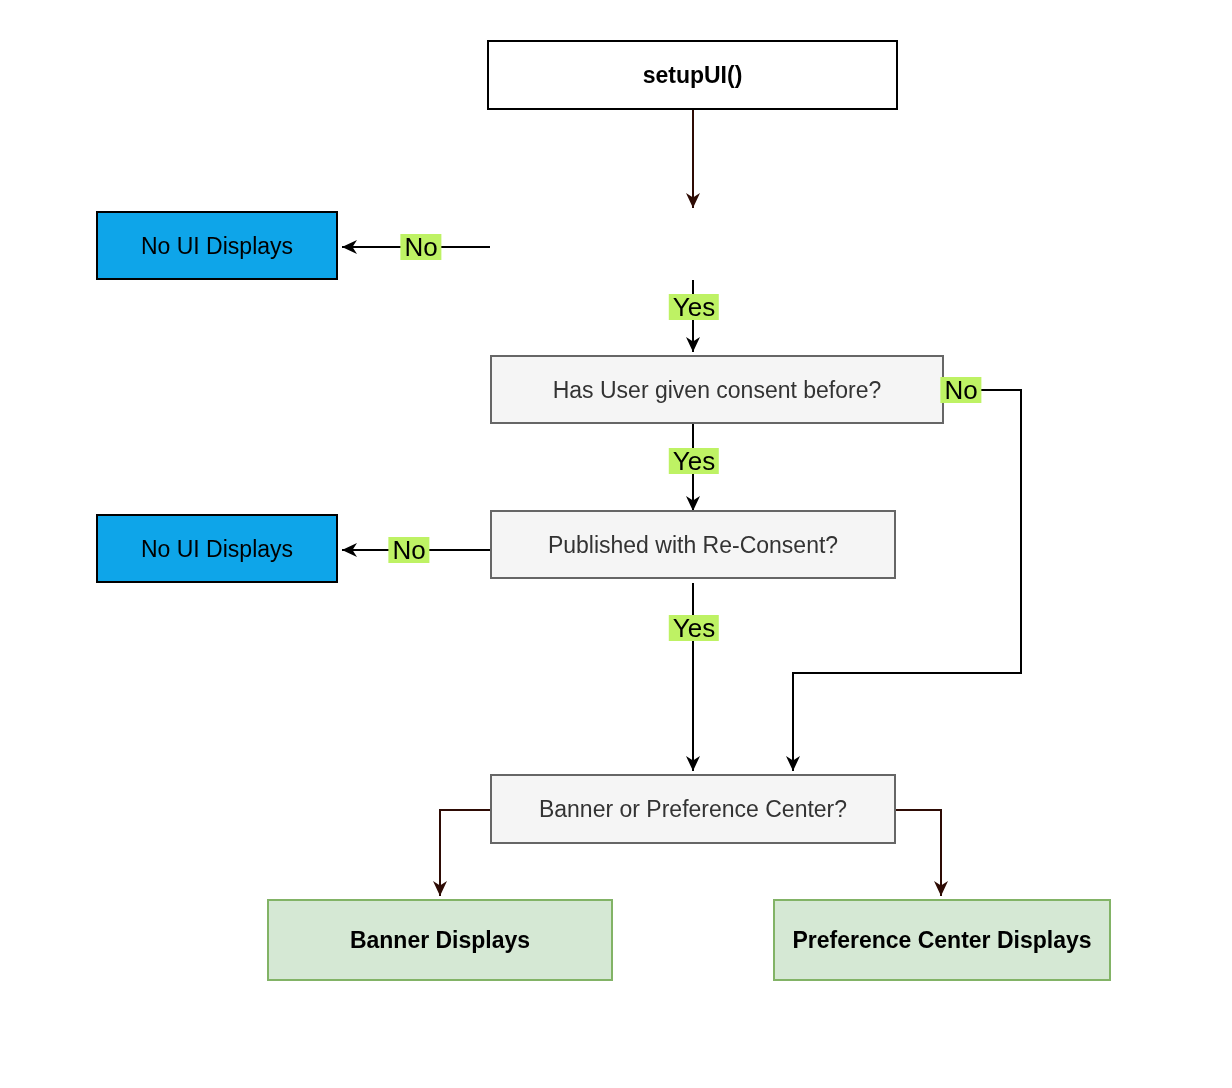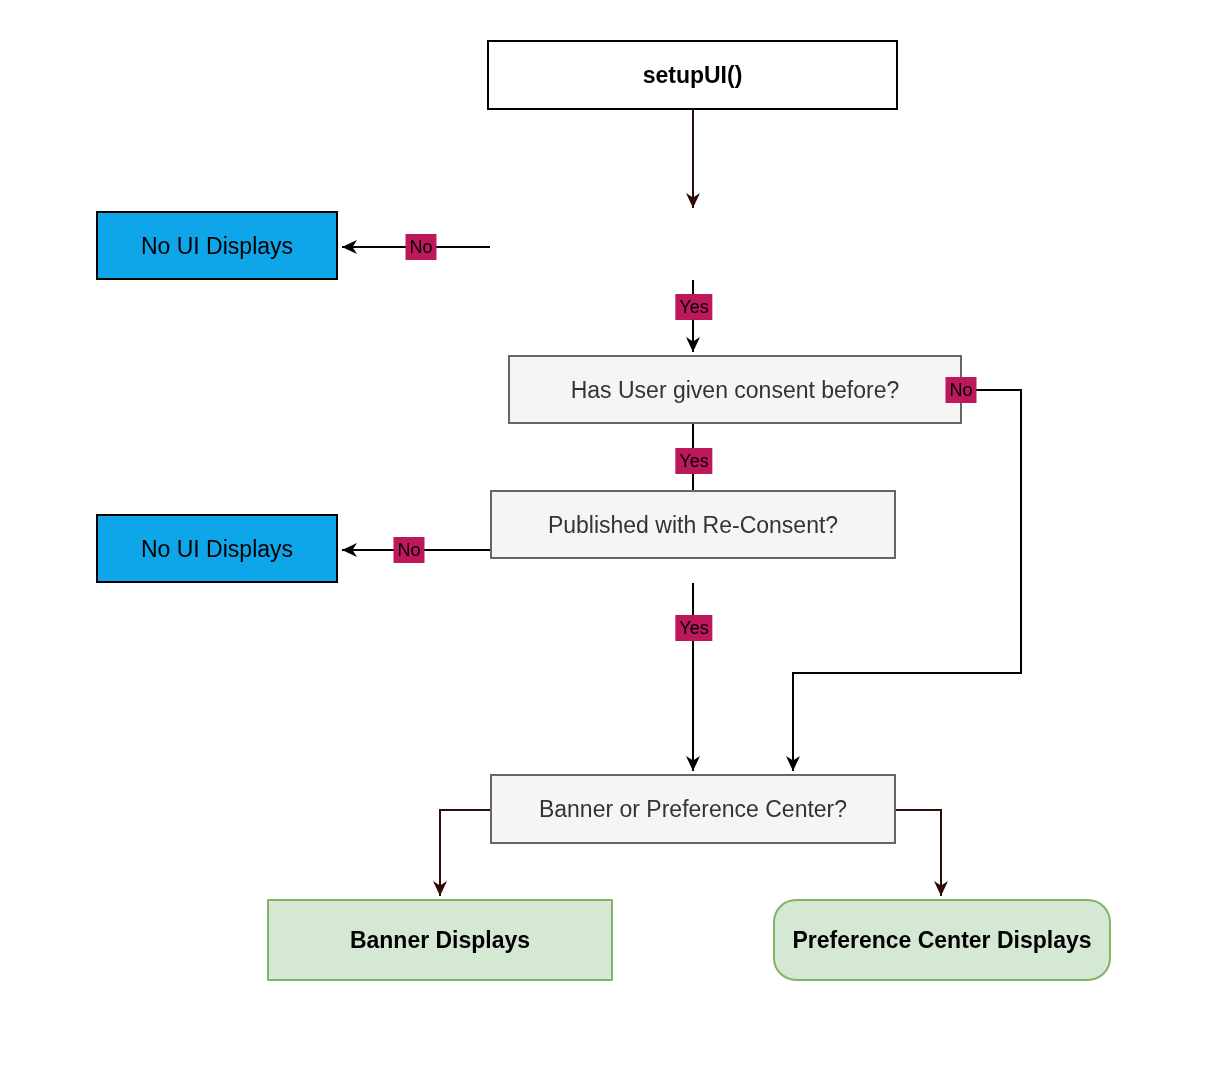--- a/index.html
+++ b/index.html
@@ -53,33 +53,33 @@
   .start {
     background: #ffffff;
     border: 2px solid #000000;
     color: #000000;
     font-weight: bold;
   }
   
   .n-setup     { left: 487px; top: 40px;  width: 411px; height: 70px; }
   .n-geo       { left: 490px; top: 211px; width: 406px; height: 69px; }
   .n-noui1     { left: 96px;  top: 211px; width: 242px; height: 69px; }
-  .n-consent   { left: 508px; top: 355px; width: 454px; height: 69px; }
+  .n-consent   { left: 490px; top: 355px; width: 454px; height: 69px; }
   .n-noui2     { left: 96px;  top: 514px; width: 242px; height: 69px; }
-  .n-reconsent { left: 490px; top: 490px; width: 406px; height: 69px; }
+  .n-reconsent { left: 490px; top: 510px; width: 406px; height: 69px; }
   .n-bannerpc  { left: 490px; top: 774px; width: 406px; height: 70px; }
   .n-banner    { left: 267px; top: 899px; width: 346px; height: 82px; }
-  .n-pc        { left: 773px; top: 899px; width: 338px; height: 82px; border-radius: 23px; }
+  .n-pc        { left: 773px; top: 899px; width: 338px; height: 82px; }
 
   .edge-label {
     position: absolute;
     transform: translate(-50%, -50%);
-    background: #be185d;
+    background: #bef264;
     color: #000000;
-    font-size: 18px;
+    font-size: 26px;
     line-height: 24px;
     padding: 1px 4px;
     white-space: nowrap;
   }
   .l-no1  { left: 421px; top: 247px; }
   .l-yes1 { left: 694px; top: 307px; }
   .l-no2  { left: 961px; top: 390px; }
   .l-yes2 { left: 694px; top: 461px; }
   .l-no3  { left: 409px; top: 550px; }
   .l-yes3 { left: 694px; top: 628px; }

